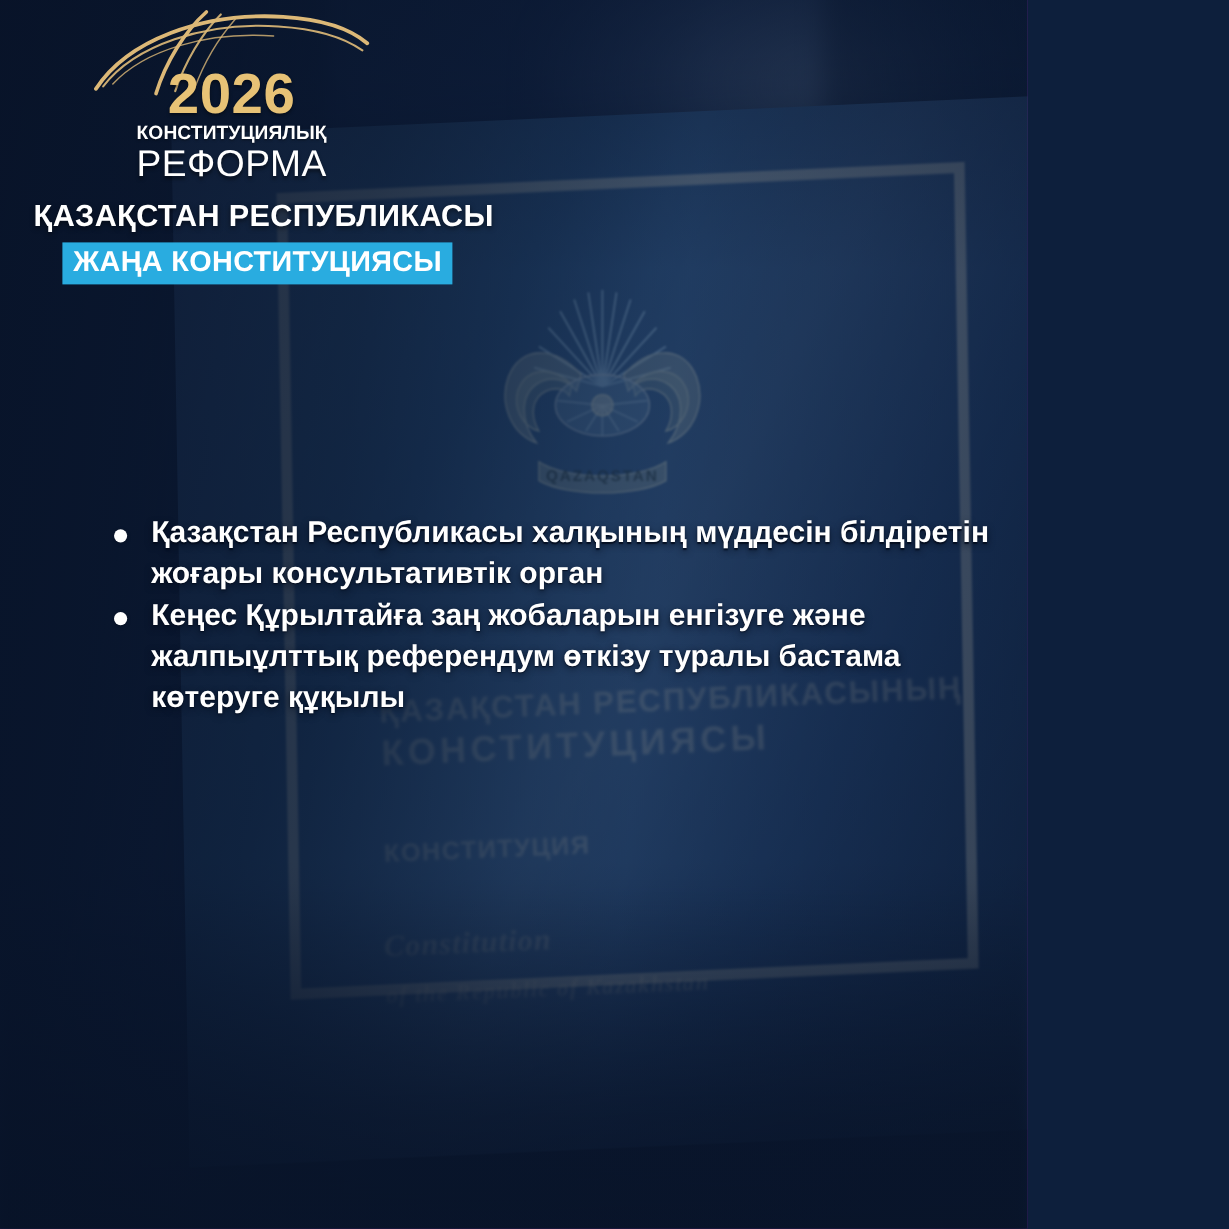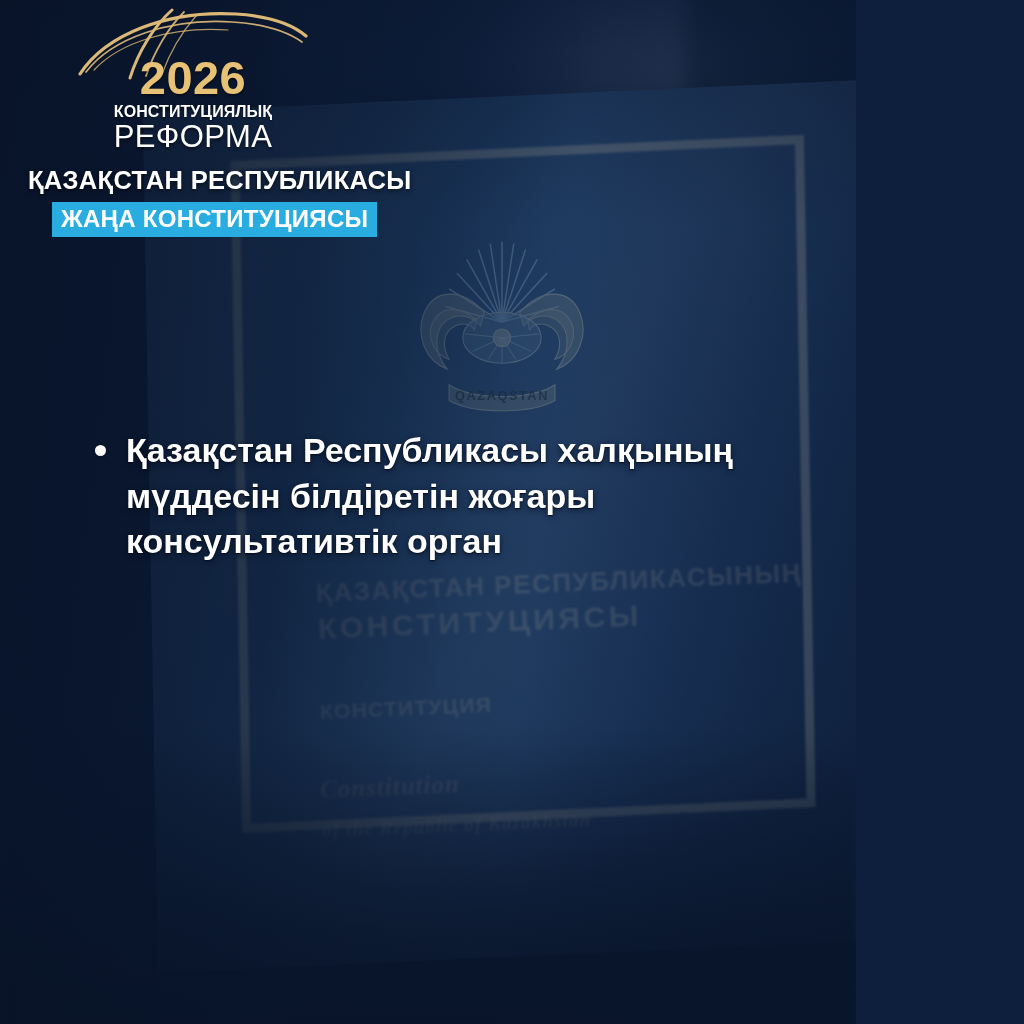--- a/index.html
+++ b/index.html
@@ -199,21 +199,21 @@
   .bullets{
     position:absolute;
     left:84px; top:428px;
     width:760px;
     list-style:none;
   }
   .bullets li{
     position:relative;
     padding-left:42px;
     margin-bottom:2px;
-    font-size:34px;
+    font-size:25px;
     line-height:1.345;
     font-weight:600;
     color:#ffffff;
     text-shadow:0 2px 6px rgba(4,12,28,.75), 0 1px 1px rgba(4,12,28,.85);
   }
   .bullets li::before{
     content:"";
     position:absolute;
     left:11px; top:.50em;
     width:11px; height:11px;
@@ -306,15 +306,16 @@
     <div class="logo-sub1">КОНСТИТУЦИЯЛЫҚ</div>
     <div class="logo-sub2">РЕФОРМА</div>
   </div>
 
   <div class="kicker">ҚАЗАҚСТАН РЕСПУБЛИКАСЫ</div>
   <div class="kicker-hl">ЖАҢА КОНСТИТУЦИЯСЫ</div>
 
 
   <ul class="bullets">
     <li>Қазақстан Республикасы халқының мүддесін білдіретін жоғары консультативтік орган</li>
+    <li>Кеңес Құрылтайға заң жобаларын енгізуге және жалпыұлттық референдум өткізу туралы бастама көтеруге құқылы</li>
   </ul>
 
 </div>
 
 </body></html>

